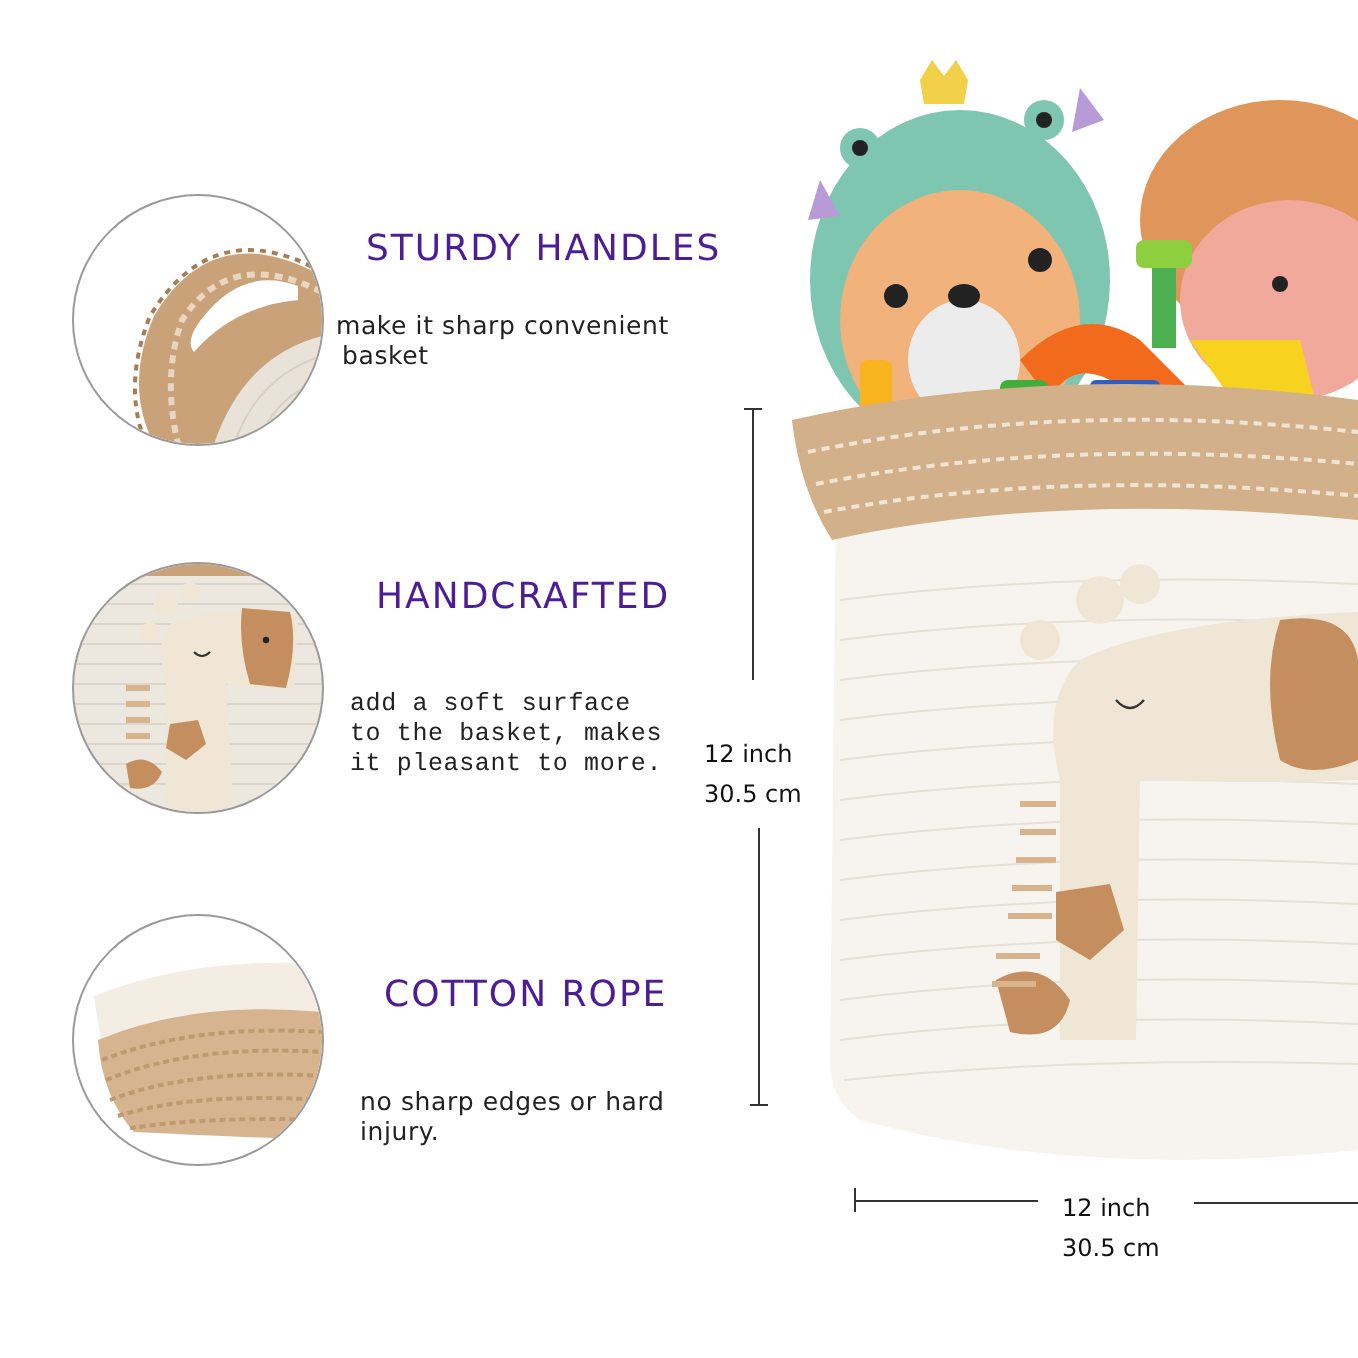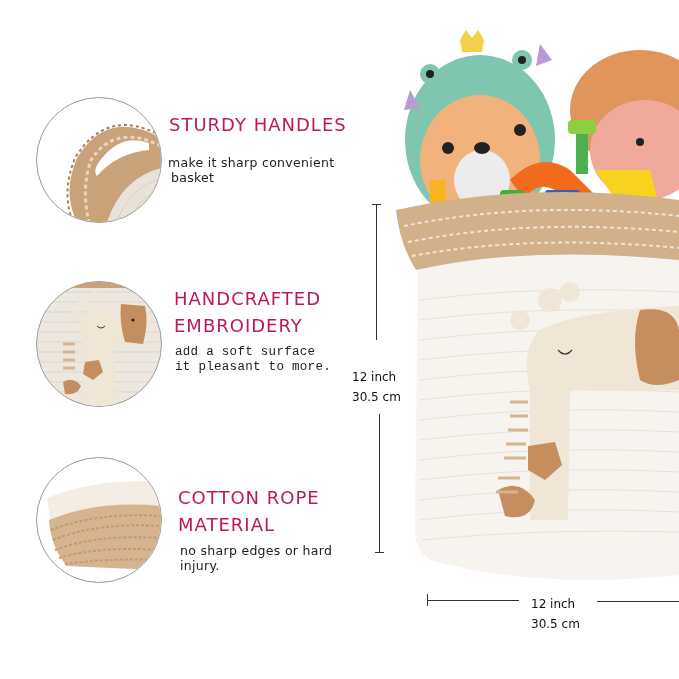--- a/index.html
+++ b/index.html
@@ -1,18 +1,18 @@
 <!DOCTYPE html>
 <html><head>
 <meta charset="utf-8">
 <style>
   html,body{margin:0;padding:0;background:#fff;}
   body{width:679px;height:679px;position:relative;overflow:hidden;font-family:"DejaVu Sans","Liberation Sans",sans-serif;color:#1a1a1a;}
   .circle{position:absolute;width:124px;height:124px;border-radius:50%;border:1px solid #9a9a9a;overflow:hidden;background:#fff;}
-  .feat-title{position:absolute;font-size:18px;letter-spacing:1px;line-height:27px;color:#be185d;}
+  .feat-title{position:absolute;font-size:18px;letter-spacing:1px;line-height:27px;color:#4c1d95;margin-left:14px;}
   .feat-desc{position:absolute;font-size:12.5px;line-height:15px;color:#222;letter-spacing:.3px;}
   .dim-label{position:absolute;font-size:12px;line-height:20px;color:#111;margin-top:13px;}
   .vline{position:absolute;width:1px;background:#333;}
   .hline{position:absolute;height:1px;background:#333;}
   .tick-h{position:absolute;width:9px;height:1px;background:#333;}
   .tick-v{position:absolute;width:1px;height:12px;background:#333;}
 </style>
 </head>
 <body>
 
@@ -62,43 +62,42 @@
     <g stroke="#d7b48d" stroke-width="3">
         <line x1="26" y1="62" x2="38" y2="62"></line>
         <line x1="26" y1="70" x2="38" y2="70"></line>
         <line x1="26" y1="78" x2="38" y2="78"></line>
         <line x1="26" y1="86" x2="38" y2="86"></line>
       </g>
   </svg>
 </div>
 <div class="feat-title" style="left:174px;top:285px;">
   <div>HANDCRAFTED</div>
-  <div>EMBROIDERY</div>
 </div>
 <div class="feat-desc" style="left:175px;top:345px;font-family:Liberation Mono, monospace;">
   <div>add a soft surface</div>
+  <div>to the basket, makes</div>
   <div>it pleasant to more.</div>
 </div>
 
 <div class="circle" style="left:36px;top:457px;">
   <svg width="124" height="124" viewBox="0 0 124 124">
     <path d="M10 40 Q60 20 124 24 L124 50 Q60 44 14 66 Z" fill="#f3ede4"></path>
     <path d="M12 62 Q60 42 124 48 L124 112 Q70 110 30 108 Q14 90 12 62 Z" fill="#d6b48f"></path>
     <g fill="none" stroke="#bf9a70" stroke-width="2" stroke-dasharray="3 2">
       <path d="M14 72 Q60 54 124 58"></path>
         <path d="M16 82 Q60 64 124 68"></path>
         <path d="M18 92 Q60 76 124 80"></path>
       <path d="M22 100 Q60 88 124 92"></path>
         <path d="M28 106 Q70 100 124 102"></path>
     </g>
   </svg>
 </div>
 <div class="feat-title" style="left:178px;top:484px;">
   <div>COTTON ROPE</div>
-  <div>MATERIAL</div>
 </div>
 <div class="feat-desc" style="left:180px;top:543px;">
   <div>no sharp edges or hard</div>
   <div>injury.</div>
 </div>
 
 <div class="tick-h" style="left:372px;top:204px;"></div>
 <div class="vline" style="left:376px;top:204px;height:136px;"></div>
 <div class="dim-label" style="left:352px;top:354px;">
   <div>12 inch</div>

